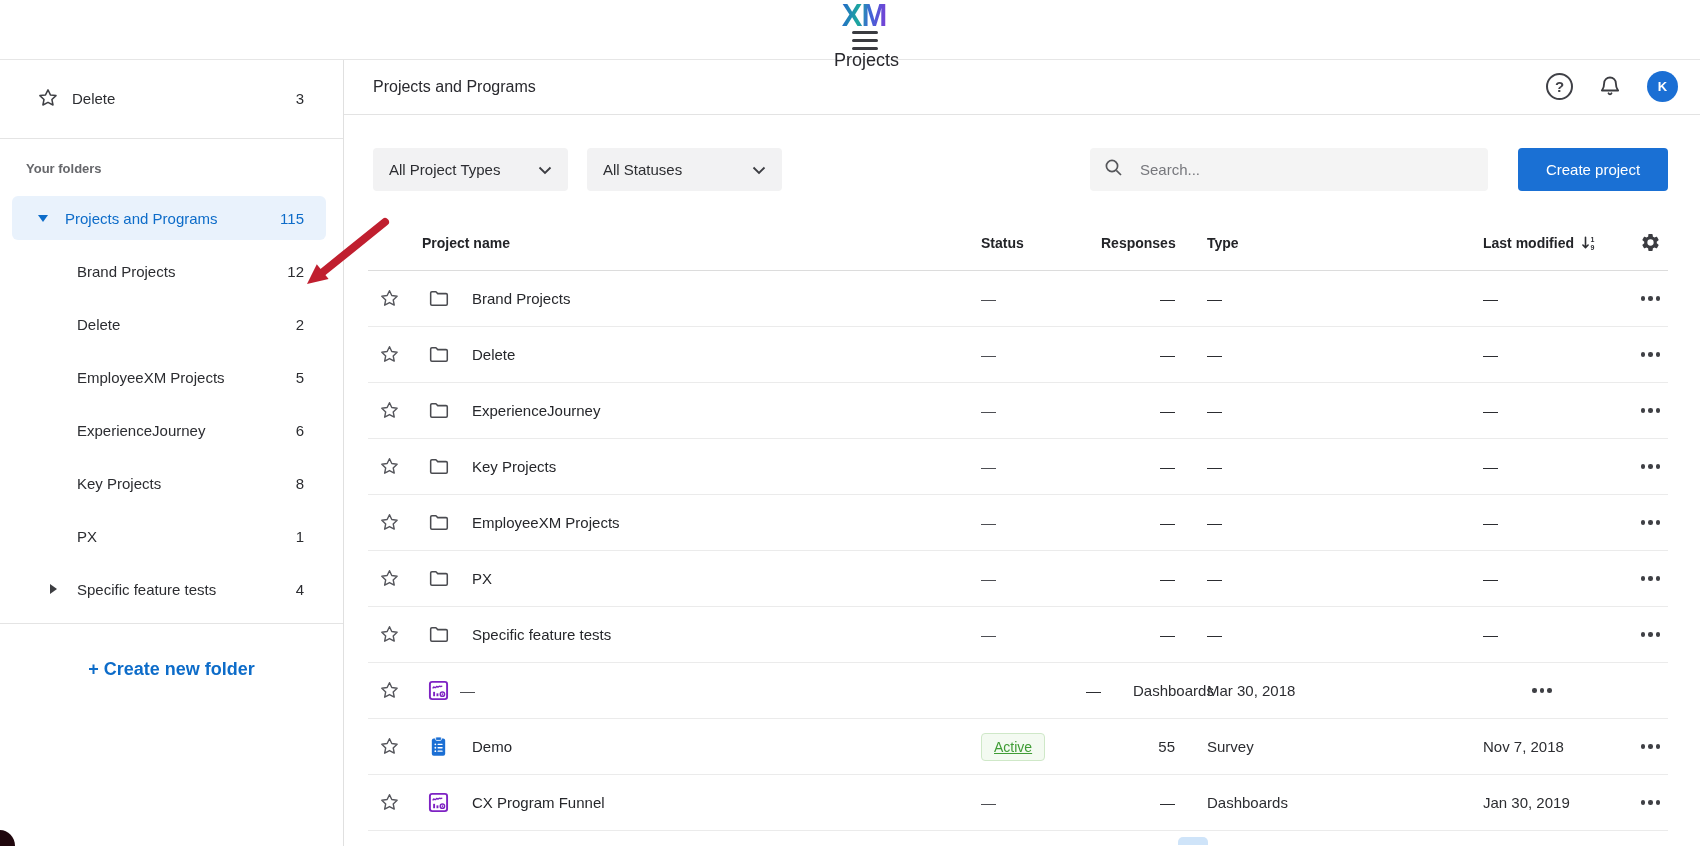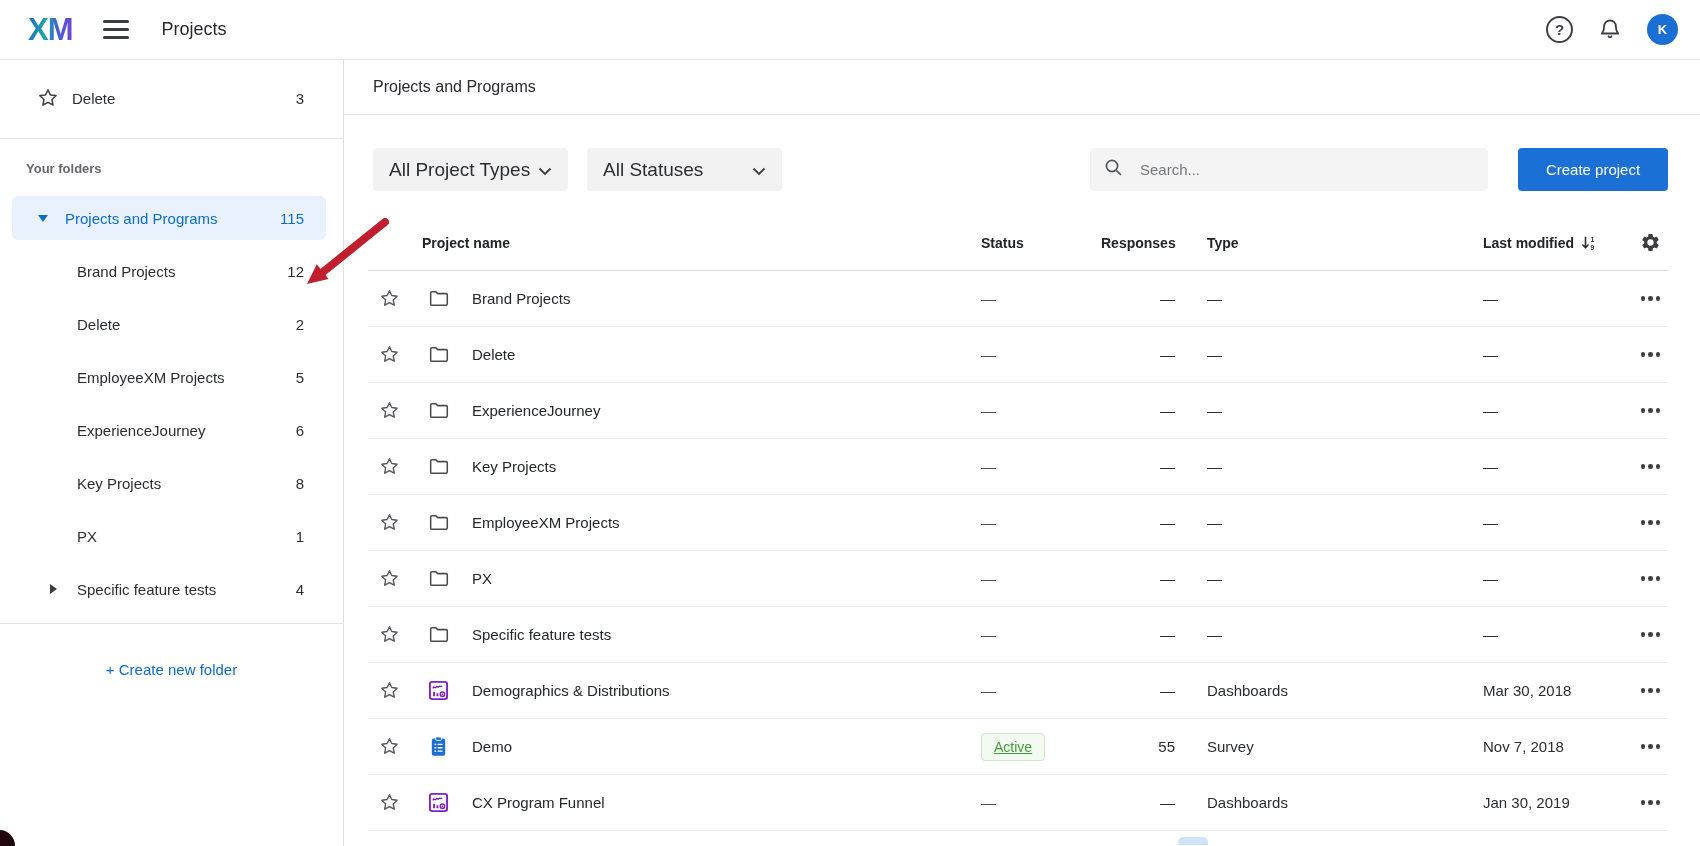--- a/index.html
+++ b/index.html
@@ -7,21 +7,21 @@
     --active-green:#3f9c35; --badge-bg:#f3faf1; --badge-border:#cfe8c8;
     --purple-icon:#7e22c3; --survey-blue:#1b6fd4; --avatar-blue:#1b6fd4;
     --arrow-red:#c01f2f;
   }
   *{box-sizing:border-box;}
   html,body{margin:0;padding:0;background:#fff;}
   body{width:1700px;height:846px;overflow:hidden;position:relative;
        font-family:"Liberation Sans",sans-serif;color:#2c2d31;}
 
   
-  .topbar{height:60px;border-bottom:1px solid #e6e6e6;display:flex;align-items:center;}
+  .topbar{height:60px;border-bottom:1px solid #e6e6e6;display:flex;align-items:center;flex-direction:column;}
   .logo{margin-left:28px;font-size:31px;font-weight:800;letter-spacing:-1px;line-height:1;
         background:linear-gradient(95deg,#2566cc 0%,#1ca89d 38%,#3d66d6 62%,#7a3fd6 100%);
         -webkit-background-clip:text;background-clip:text;color:transparent;}
   .hamburger{margin-left:30px;width:26px;display:flex;flex-direction:column;gap:5px;cursor:pointer;}
   .hamburger span{height:3px;background:#3a3b40;border-radius:2px;}
   .topbar-title{margin-left:33px;font-size:18px;color:#29292e;}
   .topbar-right{margin-left:auto;display:flex;align-items:center;gap:24px;margin-right:22px;}
   .help-btn{width:27px;height:27px;border:2px solid #404147;border-radius:50%;
             display:flex;align-items:center;justify-content:center;
             font-size:15px;font-weight:700;color:#404147;cursor:pointer;}
@@ -43,29 +43,29 @@
   .your-folders{margin:22px 0 0 26px;font-size:13px;font-weight:700;color:#66676b;}
   .folder-list{margin-top:20px;}
   .folder-row{height:44px;margin:9px 17px 9px 12px;padding:0 22px 0 26px;border-radius:6px;
               display:flex;align-items:center;font-size:15px;color:#2c2d31;cursor:pointer;}
   .folder-row.lvl1{padding-left:65px;}
   .folder-row.lvl1.has-caret{padding-left:38px;}
   .folder-row.lvl1.has-caret .caret{margin-right:18px;}
   .folder-row.selected{background:var(--selected-bg);color:var(--link-blue);}
   .folder-row.selected .count{color:var(--link-blue);}
   .create-folder{height:66px;display:flex;align-items:center;justify-content:center;
-                 color:var(--link-blue);font-size:15px;cursor:pointer;}
+                 color:var(--link-blue);font-size:18px;cursor:pointer;font-weight:bold;}
 
   
   .main{flex:1;position:relative;}
   .page-head{height:55px;border-bottom:1px solid #e3e3e3;display:flex;align-items:center;
              padding-left:29px;font-size:16px;color:#29292e;}
   .toolbar{display:flex;align-items:center;margin:33px 32px 0 29px;}
   .chip{height:43px;width:195px;background:#f2f2f3;border-radius:4px;display:flex;align-items:center;
-        justify-content:space-between;padding:0 16px;font-size:19px;color:#2c2d31;cursor:pointer;}
+        justify-content:space-between;padding:0 16px;font-size:15px;color:#2c2d31;cursor:pointer;}
   .chip + .chip{margin-left:19px;}
   .search{margin-left:auto;width:398px;height:43px;background:#f4f4f4;border-radius:4px;
           display:flex;align-items:center;padding:0 14px;gap:15px;}
   .search input{border:none;background:transparent;outline:none;font-size:15px;color:#2c2d31;
                 width:100%;font-family:"Liberation Sans",sans-serif;}
   .search input::placeholder{color:#76777c;}
   .create-btn{margin-left:30px;width:150px;height:43px;background:var(--accent-blue);color:#fff;
               border:none;border-radius:4px;font-size:15px;font-family:"Liberation Sans",sans-serif;cursor:pointer;}
 
   
@@ -394,21 +394,20 @@
             <span class="td-icon">
               <svg width="21" height="21" viewBox="0 0 22 22">
                 <rect x="2" y="2" width="18" height="18" rx="2.4" fill="none" stroke="var(--purple-icon)" stroke-width="2"></rect>
                 <path d="M5.3 8.3c1-2.5 1.9 1 3.1-.9 1-1.6 1.8.9 3-.6.9-1.1 1.7.7 3-.3" fill="none" stroke="var(--purple-icon)" stroke-width="1.5" stroke-linecap="round"></path>
                 <rect x="5.4" y="12.4" width="2" height="4.6" fill="var(--purple-icon)"></rect>
                 <rect x="8.9" y="14" width="2" height="3" fill="var(--purple-icon)"></rect>
                 <circle cx="15.1" cy="14.8" r="2.3" fill="none" stroke="var(--purple-icon)" stroke-width="1.5"></circle>
                 <circle cx="15.1" cy="14.8" r="0.85" fill="var(--purple-icon)"></circle>
               </svg>
             </span>
-            <span class="td-name">Demographics &amp; Distributions</span>
             <span class="dash">—</span>
             <span class="td-resp">—</span>
             <span class="td-type">Dashboards</span>
             <span class="td-mod">Mar 30, 2018</span>
             <span class="td-menu">
               <i></i>
               <i></i>
               <i></i>
             </span>
           </div>

